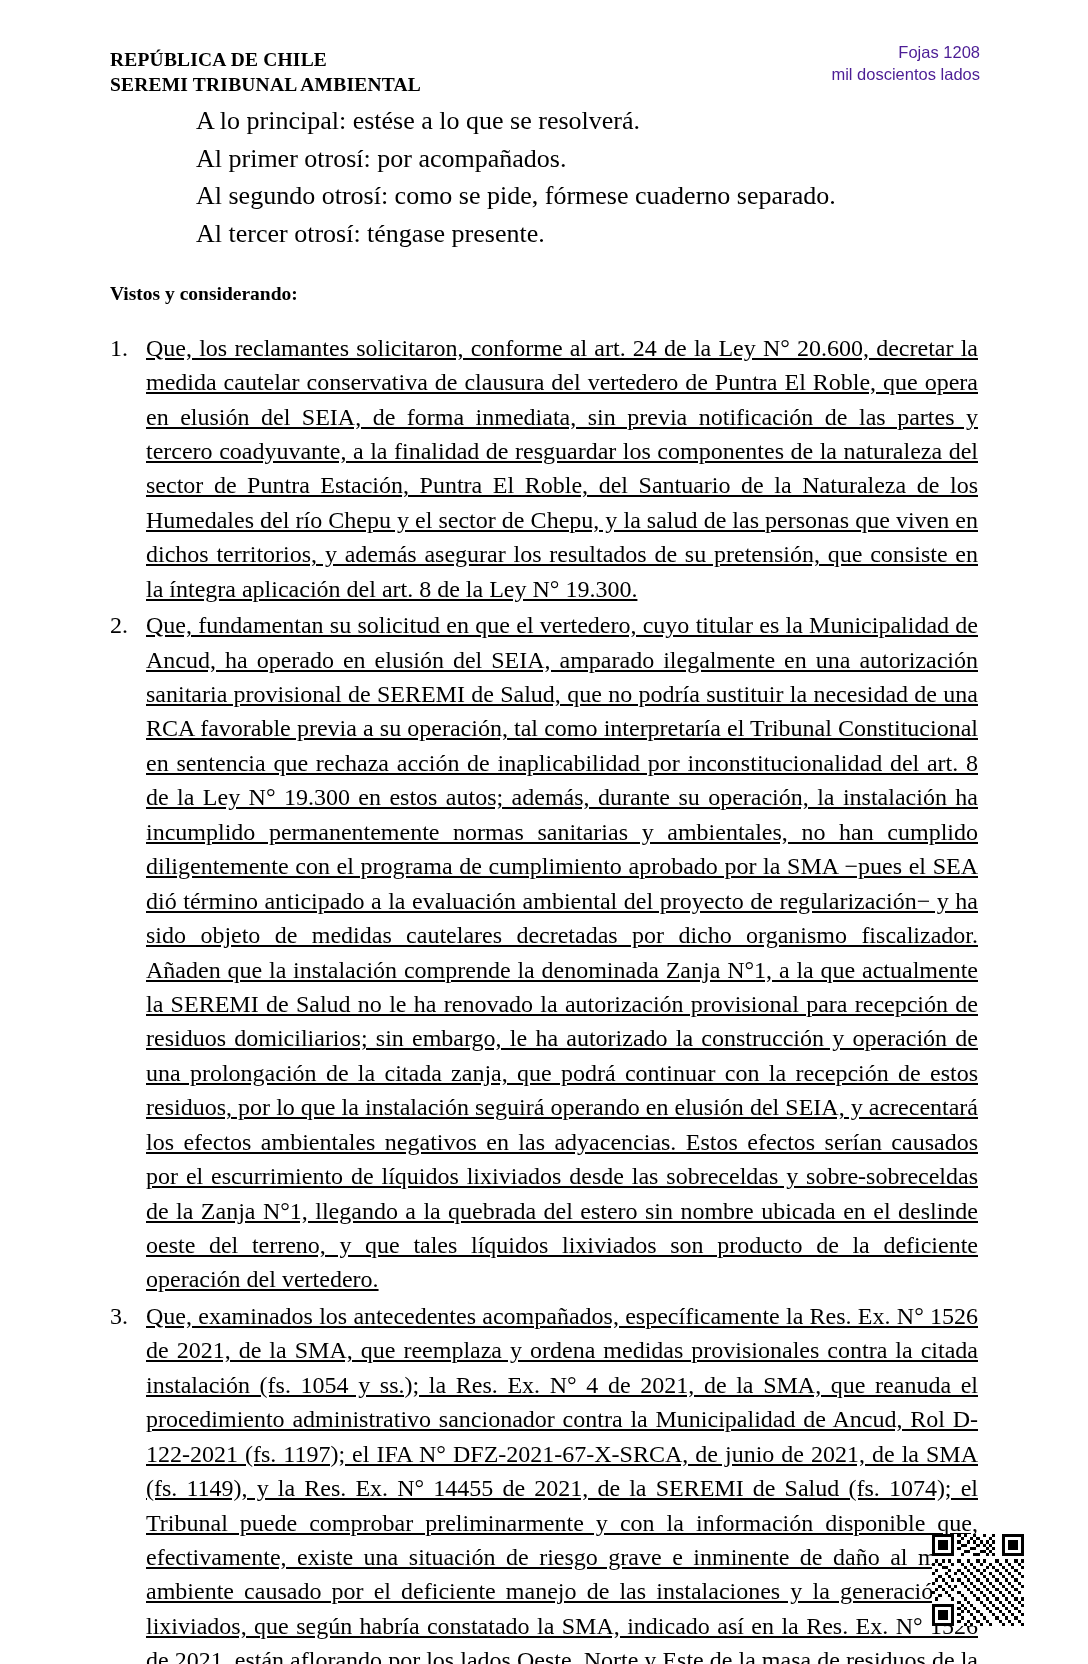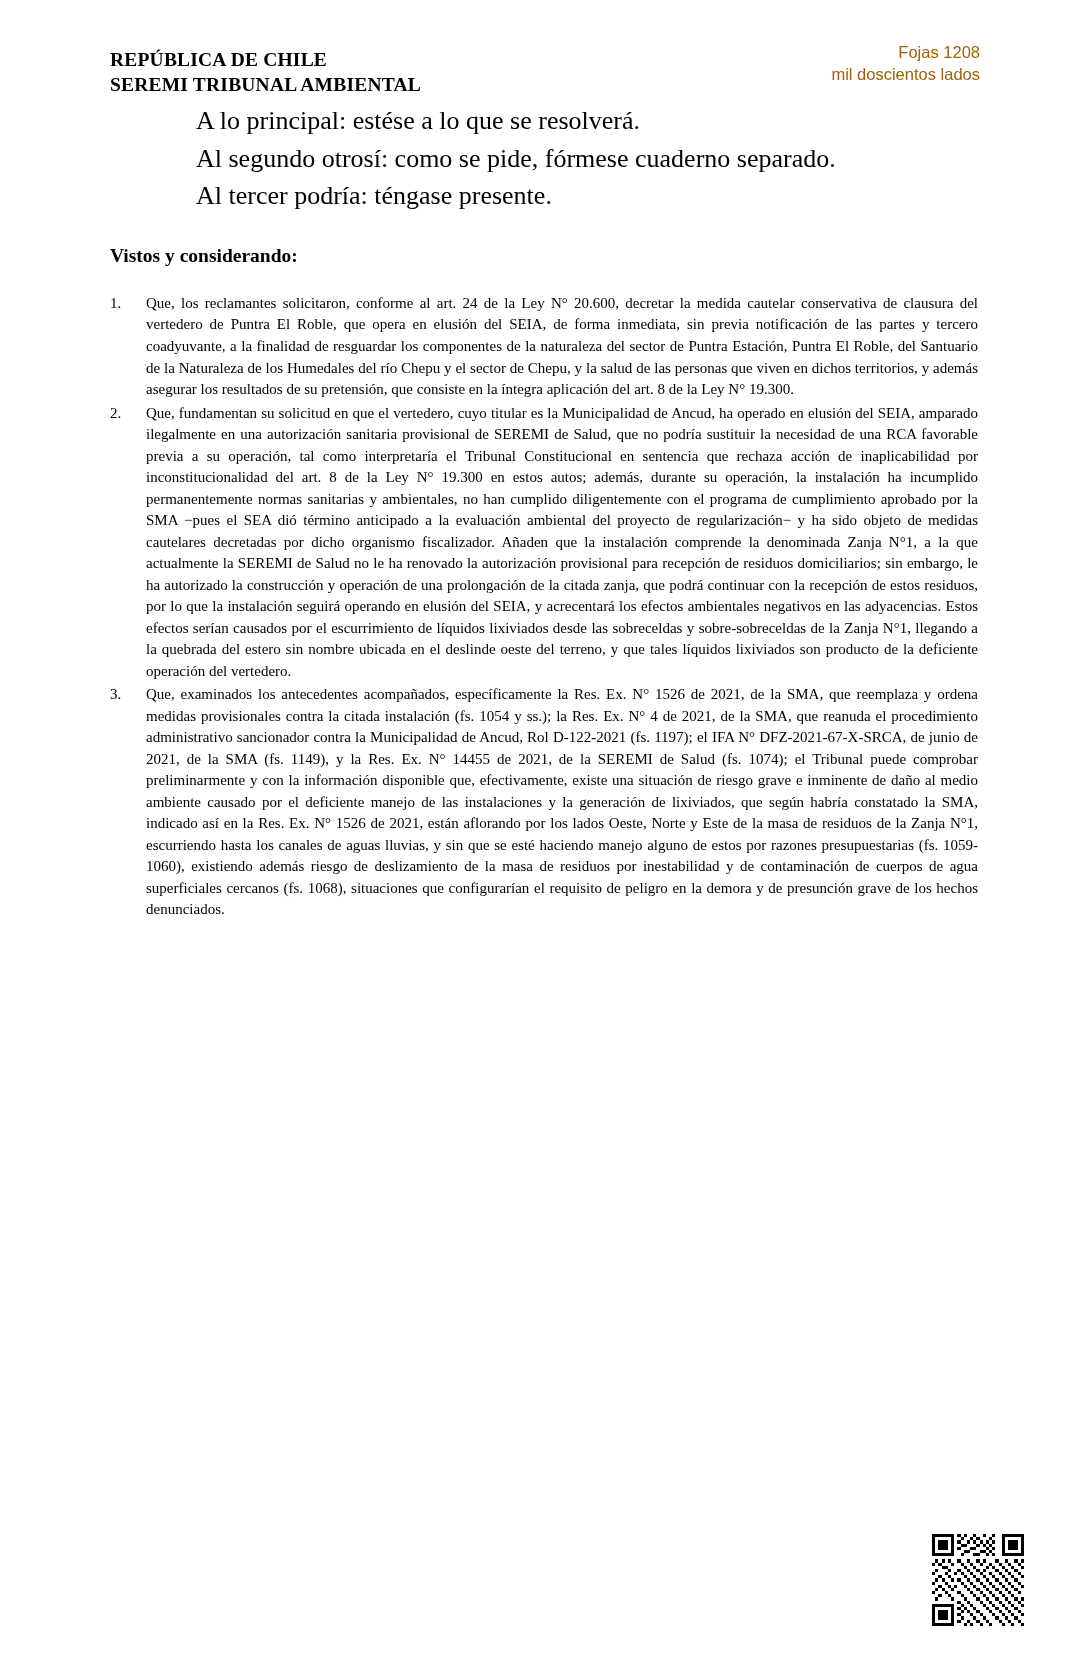--- a/index.html
+++ b/index.html
@@ -23,21 +23,21 @@
     padding: 48px 110px 0 110px;
   }
   .folio {
     position: absolute;
     top: 42px;
     right: 108px;
     text-align: right;
     font-family: "Liberation Sans", sans-serif;
     font-size: 16.5px;
     line-height: 1.32;
-    color: #a16207;
+    color: #4c1d95;
   }
   .folio div { white-space: nowrap; }
 
   .header-block {
     font-weight: bold;
     font-size: 19.5px;
     line-height: 1.28;
     letter-spacing: 0.2px;
   }
   .para {
@@ -68,25 +68,26 @@
   ol.numbered {
     margin: 26px 0 0 0;
     padding: 0;
     list-style: none;
     counter-reset: item;
   }
   ol.numbered > li {
     counter-increment: item;
     position: relative;
     padding-left: 36px;
-    font-size: 15px;
+    font-size: 24px;
     line-height: 1.435;
     text-align: justify;
     text-justify: inter-word;
     margin-bottom: 2px;
+    text-decoration: underline;
   }
   ol.numbered > li::before {
     content: counter(item) ".";
     position: absolute;
     left: 0;
     top: 0;
     width: 26px;
     text-align: left;
   }
   .qr {
@@ -110,22 +111,23 @@
 
   <div class="header-block">
     <div>REPÚBLICA DE CHILE</div>
     <div>SEREMI TRIBUNAL AMBIENTAL</div>
   </div>
 
 
 
   <div class="otrosi-list">
     <div>A lo principal: estése a lo que se resolverá.</div>
+    <div>Al primer otrosí: por acompañados.</div>
     <div>Al segundo otrosí: como se pide, fórmese cuaderno separado.</div>
-    <div>Al tercer podría: téngase presente.</div>
+    <div>Al tercer otrosí: téngase presente.</div>
   </div>
 
   <div class="section-title">Vistos y considerando:</div>
 
   <ol class="numbered">
     <li>Que, los reclamantes solicitaron, conforme al art. 24 de la Ley N° 20.600, decretar la medida cautelar conservativa de clausura del vertedero de Puntra El Roble, que opera en elusión del SEIA, de forma inmediata, sin previa notificación de las partes y tercero coadyuvante, a la finalidad de resguardar los componentes de la naturaleza del sector de Puntra Estación, Puntra El Roble, del Santuario de la Naturaleza de los Humedales del río Chepu y el sector de Chepu, y la salud de las personas que viven en dichos territorios, y además asegurar los resultados de su pretensión, que consiste en la íntegra aplicación del art. 8 de la Ley N° 19.300.</li>
     <li>Que, fundamentan su solicitud en que el vertedero, cuyo titular es la Municipalidad de Ancud, ha operado en elusión del SEIA, amparado ilegalmente en una autorización sanitaria provisional de SEREMI de Salud, que no podría sustituir la necesidad de una RCA favorable previa a su operación, tal como interpretaría el Tribunal Constitucional en sentencia que rechaza acción de inaplicabilidad por inconstitucionalidad del art. 8 de la Ley N° 19.300 en estos autos; además, durante su operación, la instalación ha incumplido permanentemente normas sanitarias y ambientales, no han cumplido diligentemente con el programa de cumplimiento aprobado por la SMA −pues el SEA dió término anticipado a la evaluación ambiental del proyecto de regularización− y ha sido objeto de medidas cautelares decretadas por dicho organismo fiscalizador. Añaden que la instalación comprende la denominada Zanja N°1, a la que actualmente la SEREMI de Salud no le ha renovado la autorización provisional para recepción de residuos domiciliarios; sin embargo, le ha autorizado la construcción y operación de una prolongación de la citada zanja, que podrá continuar con la recepción de estos residuos, por lo que la instalación seguirá operando en elusión del SEIA, y acrecentará los efectos ambientales negativos en las adyacencias. Estos efectos serían causados por el escurrimiento de líquidos lixiviados desde las sobreceldas y sobre-sobreceldas de la Zanja N°1, llegando a la quebrada del estero sin nombre ubicada en el deslinde oeste del terreno, y que tales líquidos lixiviados son producto de la deficiente operación del vertedero.</li>
     <li>Que, examinados los antecedentes acompañados, específicamente la Res. Ex. N° 1526 de 2021, de la SMA, que reemplaza y ordena medidas provisionales contra la citada instalación (fs. 1054 y ss.); la Res. Ex. N° 4 de 2021, de la SMA, que reanuda el procedimiento administrativo sancionador contra la Municipalidad de Ancud, Rol D-122-2021 (fs. 1197); el IFA N° DFZ-2021-67-X-SRCA, de junio de 2021, de la SMA (fs. 1149), y la Res. Ex. N° 14455 de 2021, de la SEREMI de Salud (fs. 1074); el Tribunal puede comprobar preliminarmente y con la información disponible que, efectivamente, existe una situación de riesgo grave e inminente de daño al medio ambiente causado por el deficiente manejo de las instalaciones y la generación de lixiviados, que según habría constatado la SMA, indicado así en la Res. Ex. N° 1526 de 2021, están aflorando por los lados Oeste, Norte y Este de la masa de residuos de la Zanja N°1, escurriendo hasta los canales de aguas lluvias, y sin que se esté haciendo manejo alguno de estos por razones presupuestarias (fs. 1059-1060), existiendo además riesgo de deslizamiento de la masa de residuos por inestabilidad y de contaminación de cuerpos de agua superficiales cercanos (fs. 1068), situaciones que configurarían el requisito de peligro en la demora y de presunción grave de los hechos denunciados.</li>
   </ol>
 

